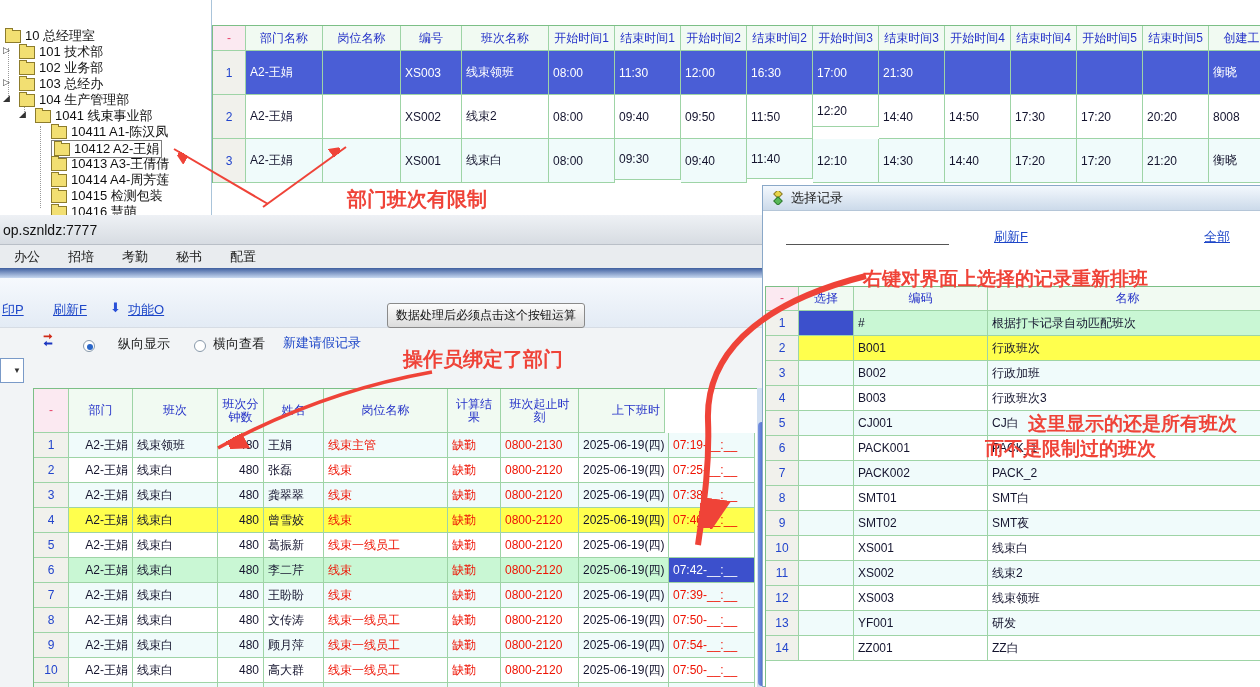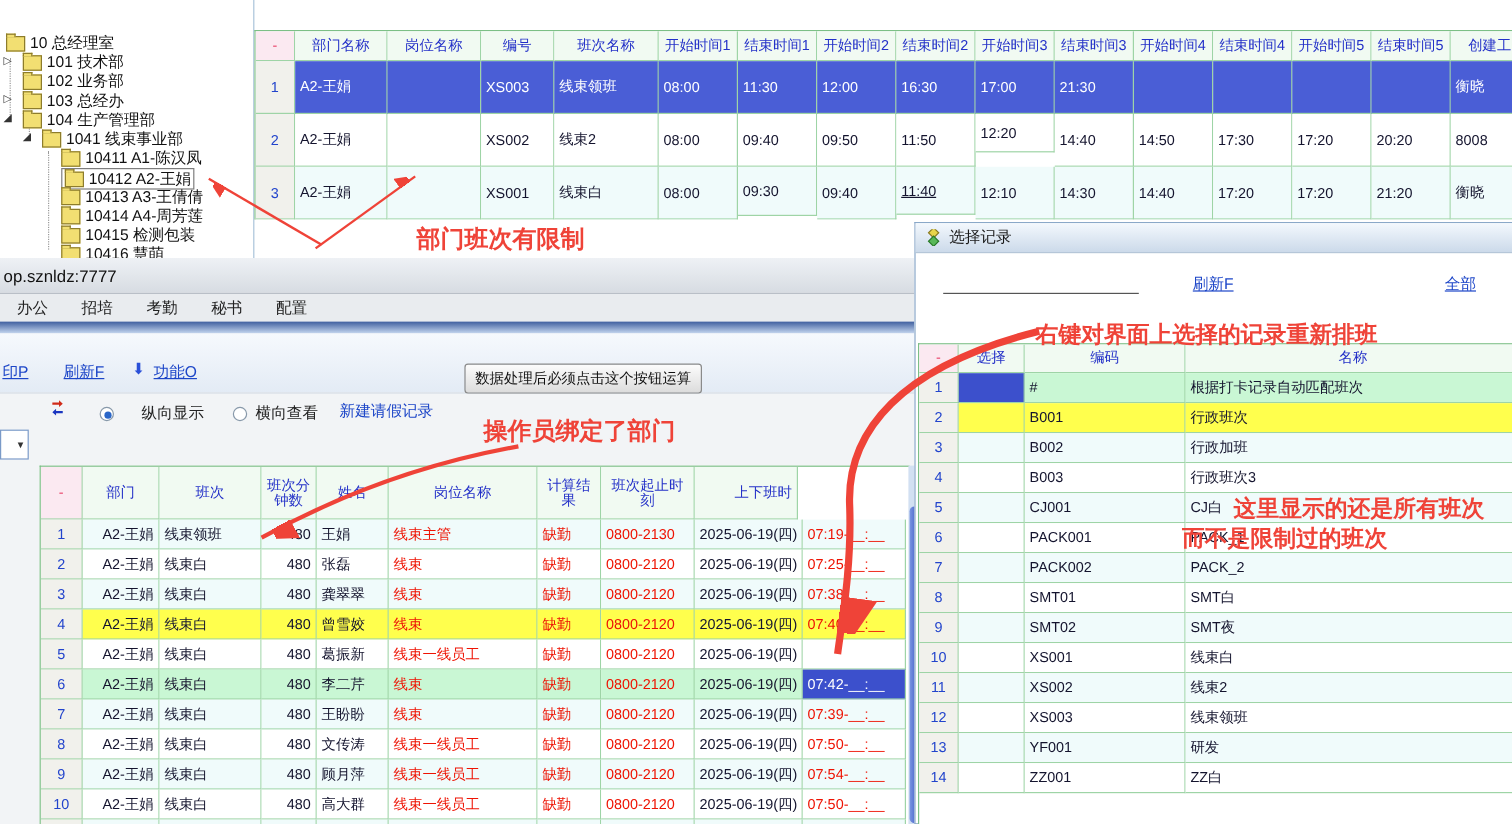--- a/index.html
+++ b/index.html
@@ -210,21 +210,21 @@
     </div>
     <div class="trow row-azure">
       <div class="cell num" style="width: 33px; height: 44px;">3</div>
       <div class="cell " style="width: 77px; height: 44px;">A2-王娟</div>
       <div class="cell " style="width: 78px; height: 44px;"></div>
       <div class="cell " style="width: 61px; height: 44px;">XS001</div>
       <div class="cell " style="width: 87px; height: 44px;">线束白</div>
       <div class="cell " style="width: 66px; height: 44px;">08:00</div>
       <div class="cell " style="width: 66px; height: 41px; text-align: right;">09:30</div>
       <div class="cell " style="width: 66px; height: 44px;">09:40</div>
-      <div class="cell " style="width: 66px; height: 40px; text-decoration: underline;">11:40</div>
+      <div class="cell " style="width: 66px; height: 40px;">11:40</div>
       <div class="cell " style="width: 66px; height: 44px;">12:10</div>
       <div class="cell " style="width: 66px; height: 44px;">14:30</div>
       <div class="cell " style="width: 66px; height: 44px;">14:40</div>
       <div class="cell " style="width: 66px; height: 44px;">17:20</div>
       <div class="cell " style="width: 66px; height: 44px;">17:20</div>
       <div class="cell " style="width: 66px; height: 44px;">21:20</div>
       <div class="cell " style="width: 66px; height: 44px;">衡晓</div>
     </div>
   </div>
 

